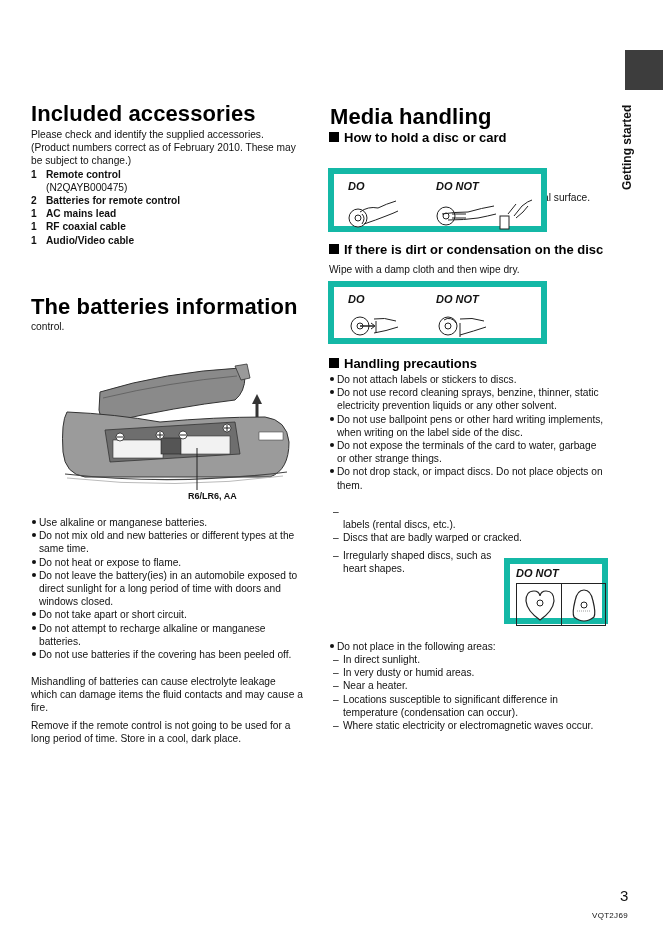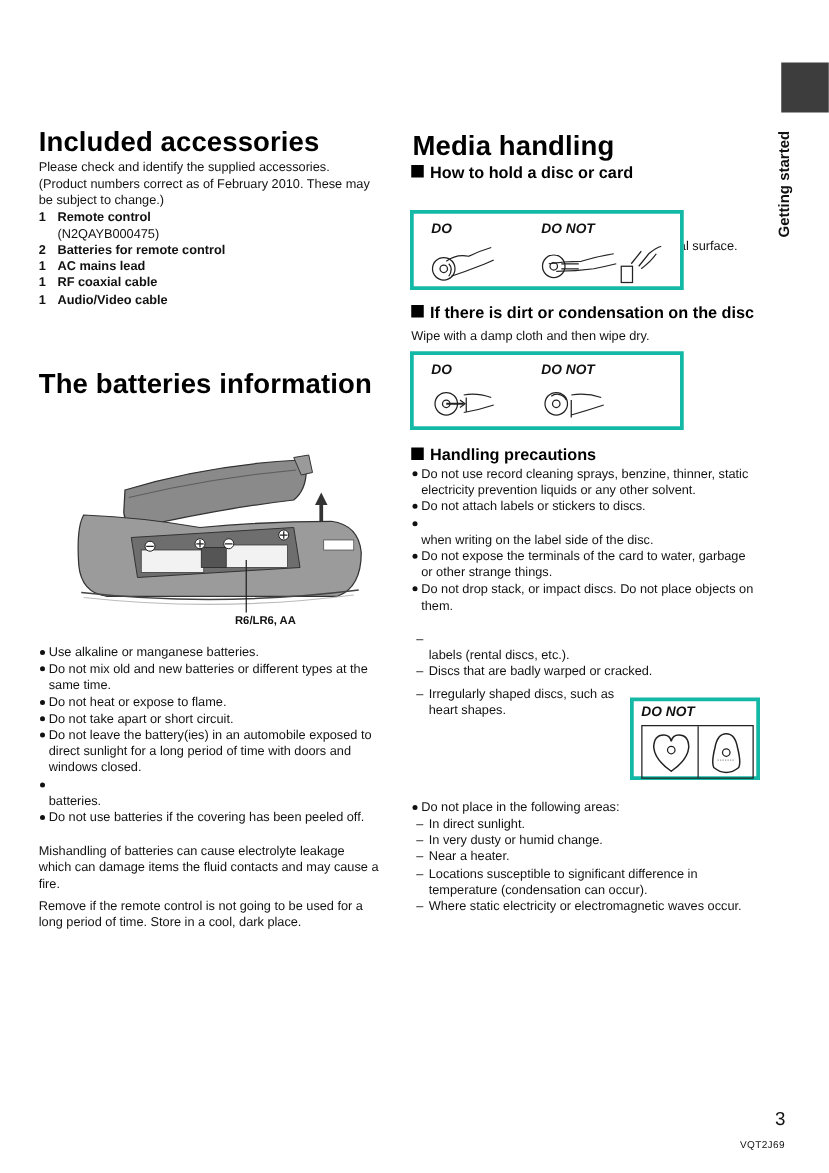--- a/index.html
+++ b/index.html
@@ -28,21 +28,21 @@
     .acc-row .name { font-weight: bold; }
     .acc-row .code { padding-left: 15px; }
 
     ul.bul { list-style: none; font-size: 10.2px; line-height: 13.2px; color: #111; }
     ul.bul li { position: relative; padding-left: 8px; }
     ul.bul li::before { content: ""; position: absolute; left: 1px; top: 4px; width: 4px; height: 4px; border-radius: 50%; background: #111; }
     ul.dash { list-style: none; font-size: 10.2px; line-height: 13.2px; color: #111; }
     ul.dash li { position: relative; padding-left: 14px; }
     ul.dash li::before { content: "–"; position: absolute; left: 4px; top: 0; }
 
-    .ibox { border: 3px solid #14b8a6; background: #fff; }
+    .ibox { border: 6px solid #14b8a6; background: #fff; }
     .ibox .lbl { position: absolute; font-style: italic; font-weight: bold; font-size: 11px; color: #111; }
 
     .pageno { font-size: 15px; }
     .doccode { font-size: 8px; letter-spacing: 0.3px; }
   </style>
 </head>
 <body>
 
 <div class="abs side-tab"></div>
 <div class="abs side-label">
@@ -79,20 +79,21 @@
         <span class="qty">1</span>
         <span class="name">Audio/Video cable</span>
       </div>
     </div>
   </div>
 </section>
 
 <section>
   <h1 class="sec abs" style="left:31px; top:294px;">The batteries information</h1>
   <div class="abs" style="left:31px; top:320px; width:290px;">
+    <p class="body">control.</p>
   </div>
 
   <div class="abs" style="left:55px; top:362px; width:240px; height:140px;">
     <svg width="240" height="140" viewBox="0 0 240 140">
 
       <path d="M45 30 Q110 10 185 6 L190 14 Q190 30 180 38 Q120 45 55 60 Q45 58 44 48 Z" fill="#8a8a8a" stroke="#333" stroke-width="1"></path>
       <path d="M180 4 L192 2 L195 16 L186 18 Z" fill="#9a9a9a" stroke="#333" stroke-width="0.8"></path>
       <path d="M48 36 Q115 20 182 14" fill="none" stroke="#555" stroke-width="0.7"></path>
 
       <path d="M202 80 L202 38" stroke="#333" stroke-width="3"></path>
@@ -120,23 +121,23 @@
 
       <path d="M142 86 L142 128" stroke="#222" stroke-width="1"></path>
     </svg>
   </div>
   <div class="abs" style="left:188px; top:491px; font-size:9px; font-weight:bold;">R6/LR6, AA</div>
 
   <ul class="bul abs" style="left:31px; top:516px; width:290px;">
     <li><span>Use alkaline or manganese batteries.</span></li>
     <li><span>Do not mix old and new batteries or different types at the</span><br><span>same time.</span></li>
     <li><span>Do not heat or expose to flame.</span></li>
+    <li><span>Do not leave the battery(ies) in an automobile exposed to</span><br><span>direct sunlight for a long period of time with doors and</span><br><span>windows closed.</span></li>
     <li><span>Do not take apart or short circuit.</span></li>
-    <li><span>Do not leave the battery(ies) in an automobile exposed to</span><br><span>direct sunlight for a long period of time with doors and</span><br><span>windows closed.</span></li>
-    <li><br><span>batteries.</span></li>
+    <li><span>Do not attempt to recharge alkaline or manganese</span><br><span>batteries.</span></li>
     <li><span>Do not use batteries if the covering has been peeled off.</span></li>
   </ul>
 
   <div class="abs" style="left:31px; top:675px; width:290px;">
     <p class="body">Mishandling of batteries can cause electrolyte leakage</p>
     <p class="body">which can damage items the fluid contacts and may cause a</p>
     <p class="body">fire.</p>
   </div>
   <div class="abs" style="left:31px; top:719px; width:290px;">
     <p class="body">Remove if the remote control is not going to be used for a</p>
@@ -186,23 +187,23 @@
       <circle cx="12" cy="15" r="9" fill="#fff" stroke="#222"></circle>
         <circle cx="12" cy="15" r="3" fill="none" stroke="#222"></circle>
       <path d="M8 9 A8 8 0 0 1 20 12" fill="none" stroke="#222"></path>
       <path d="M24 8 Q36 6 48 10 M24 24 Q38 20 50 16 M24 12 V26" fill="none" stroke="#222"></path>
     </svg>
   </div>
 
   <h2 class="sub abs" style="left:329px; top:356px;"><span class="sq"></span><span>Handling precautions</span></h2>
 
   <ul class="bul abs" style="left:329px; top:373px; width:300px;">
+    <li><span>Do not attach labels or stickers to discs.</span></li>
     <li><span>Do not use record cleaning sprays, benzine, thinner, static</span><br><span>electricity prevention liquids or any other solvent.</span></li>
-    <li><span>Do not attach labels or stickers to discs.</span></li>
-    <li><br><span>when writing on the label side of the disc.</span></li>
+    <li><span>Do not use ballpoint pens or other hard writing implements,</span><br><span>when writing on the label side of the disc.</span></li>
     <li><span>Do not expose the terminals of the card to water, garbage</span><br><span>or other strange things.</span></li>
     <li><span>Do not drop stack, or impact discs. Do not place objects on</span><br><span>them.</span></li>
   </ul>
 
   <ul class="dash abs" style="left:329px; top:505px; width:230px;">
     <li><br><span>labels (rental discs, etc.).</span></li>
     <li><span>Discs that are badly warped or cracked.</span></li>
     <li style="margin-top:4px;"><span>Irregularly shaped discs, such as</span><br><span>heart shapes.</span></li>
   </ul>
 
@@ -220,21 +221,21 @@
         <path d="M8 24 h14" stroke="#999" stroke-dasharray="1 1"></path>
       </svg>
     </div>
   </div>
 
   <ul class="bul abs" style="left:329px; top:640px; width:300px;">
     <li><span>Do not place in the following areas:</span></li>
   </ul>
   <ul class="dash abs" style="left:329px; top:653px; width:300px;">
     <li><span>In direct sunlight.</span></li>
-    <li><span>In very dusty or humid change.</span></li>
+    <li><span>In very dusty or humid areas.</span></li>
     <li><span>Near a heater.</span></li>
     <li><span>Locations susceptible to significant difference in</span><br><span>temperature (condensation can occur).</span></li>
     <li><span>Where static electricity or electromagnetic waves occur.</span></li>
   </ul>
 </section>
 
 <div class="abs pageno" style="left:620px; top:887px;">3</div>
 <div class="abs doccode" style="left:592px; top:911px;">VQT2J69</div>
 
 </body></html>

